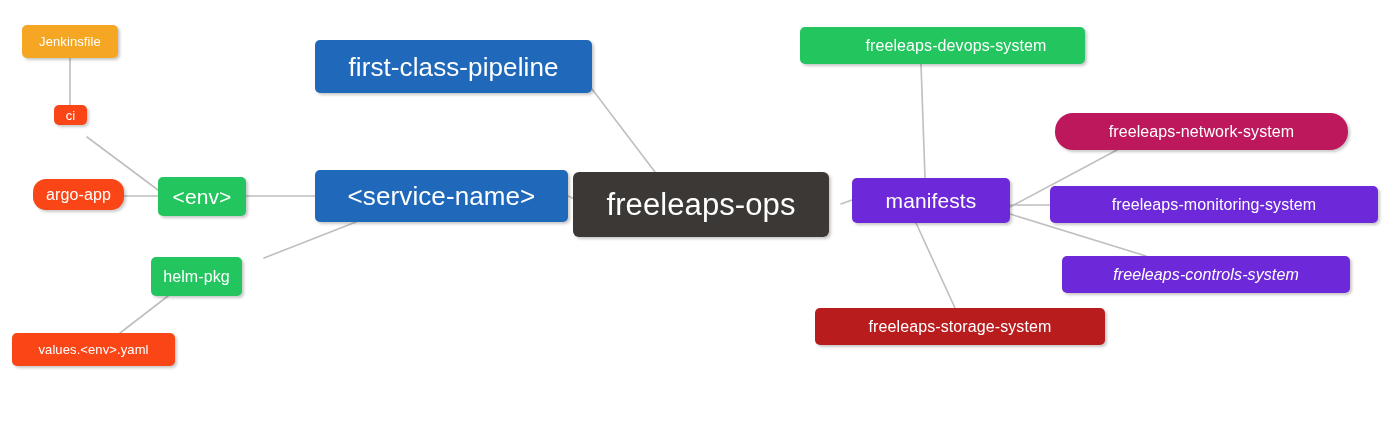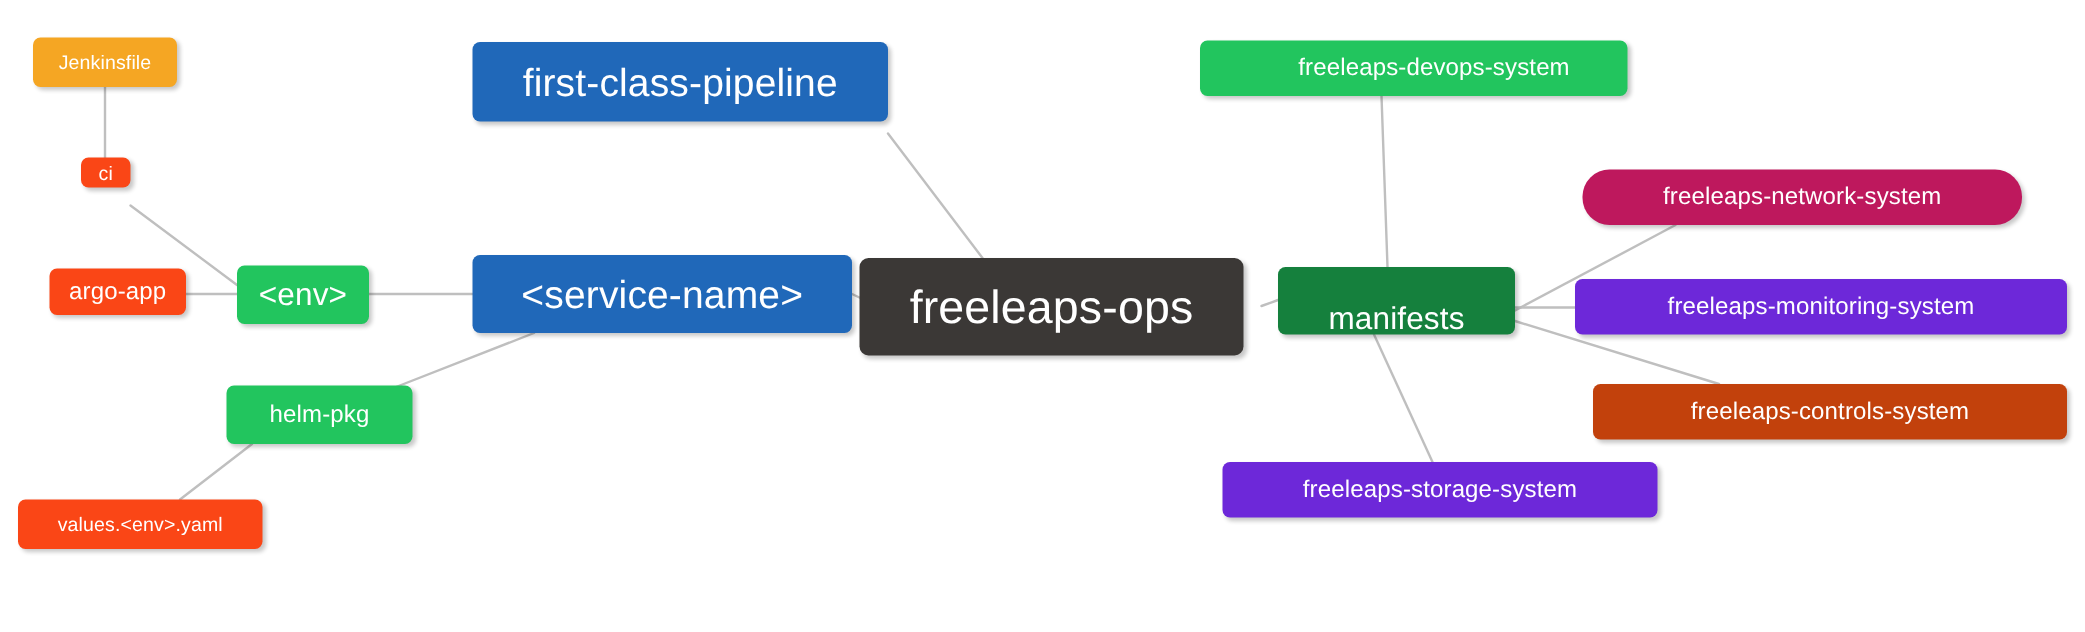--- a/index.html
+++ b/index.html
@@ -79,53 +79,53 @@
       <line x1="1010" y1="214" x2="1146" y2="256" stroke="#bfbfbf" stroke-width="1.6" stroke-linecap="round"></line>
       <line x1="916" y1="223" x2="955" y2="308" stroke="#bfbfbf" stroke-width="1.6" stroke-linecap="round"></line>
     </svg>
   <div id="node-layer">
       <div class="mm-node lvl-root" style="left: 573px; top: 172px; width: 256px; height: 65px; background: rgb(59, 56, 54);">
         <span>freeleaps-ops</span>
       </div>
       <div class="mm-node lvl-1" style="left: 315px; top: 170px; width: 253px; height: 52px; background: rgb(32, 104, 185);">
         <span>&lt;service-name&gt;</span>
       </div>
-      <div class="mm-node lvl-2" style="left: 852px; top: 178px; width: 158px; height: 45px; background: #15803d; align-items: flex-end;">
+      <div class="mm-node lvl-2" style="left: 852px; top: 178px; width: 158px; height: 45px; background: #6d28d9;">
         <span>manifests</span>
       </div>
-      <div class="mm-node lvl-1" style="left: 315px; top: 28px; width: 277px; height: 53px; background: rgb(32, 104, 185);">
+      <div class="mm-node lvl-1" style="left: 315px; top: 40px; width: 277px; height: 53px; background: rgb(32, 104, 185);">
         <span>first-class-pipeline</span>
       </div>
       <div class="mm-node lvl-2" style="left: 158px; top: 177px; width: 88px; height: 39px; background: rgb(34, 197, 94);">
         <span>&lt;env&gt;</span>
       </div>
-      <div class="mm-node lvl-3" style="left: 151px; top: 257px; width: 124px; height: 39px; background: rgb(34, 197, 94);">
+      <div class="mm-node lvl-3" style="left: 151px; top: 257px; width: 91px; height: 39px; background: rgb(34, 197, 94);">
         <span>helm-pkg</span>
       </div>
       <div class="mm-node lvl-4" style="left: 54px; top: 105px; width: 33px; height: 20px; background: rgb(250, 70, 22);">
         <span>ci</span>
       </div>
-      <div class="mm-node lvl-3" style="left: 33px; top: 179px; width: 91px; height: 31px; background: rgb(250, 70, 22);">
+      <div class="mm-node lvl-3" style="left: 33px; top: 179px; width: 91px; height: 31px; background: rgb(250, 70, 22); border-radius: 13px;">
         <span>argo-app</span>
       </div>
       <div class="mm-node lvl-4" style="left: 22px; top: 25px; width: 96px; height: 33px; background: rgb(245, 166, 35);">
         <span>Jenkinsfile</span>
       </div>
       <div class="mm-node lvl-4" style="left: 12px; top: 333px; width: 163px; height: 33px; background: rgb(250, 70, 22);">
         <span>values.&lt;env&gt;.yaml</span>
       </div>
       <div class="mm-node lvl-3" style="left: 800px; top: 27px; width: 285px; height: 37px; background: rgb(34, 197, 94); padding-left: 37px;">
         <span>freeleaps-devops-system</span>
       </div>
       <div class="mm-node lvl-3" style="left: 1055px; top: 113px; width: 293px; height: 37px; background: #be185d; border-radius: 18px;">
         <span>freeleaps-network-system</span>
       </div>
       <div class="mm-node lvl-3" style="left: 1050px; top: 186px; width: 328px; height: 37px; background: #6d28d9;">
         <span>freeleaps-monitoring-system</span>
       </div>
-      <div class="mm-node lvl-3" style="left: 1062px; top: 256px; width: 316px; height: 37px; background: #c2410c;">
+      <div class="mm-node lvl-3" style="left: 1062px; top: 256px; width: 288px; height: 37px; background: #6d28d9; font-style: italic;">
         <span>freeleaps-controls-system</span>
       </div>
-      <div class="mm-node lvl-3" style="left: 815px; top: 308px; width: 290px; height: 37px; background: #6d28d9;">
+      <div class="mm-node lvl-3" style="left: 815px; top: 308px; width: 290px; height: 37px; background: #b91c1c;">
         <span>freeleaps-storage-system</span>
       </div>
     </div>
 </div>
 
 </body></html>

